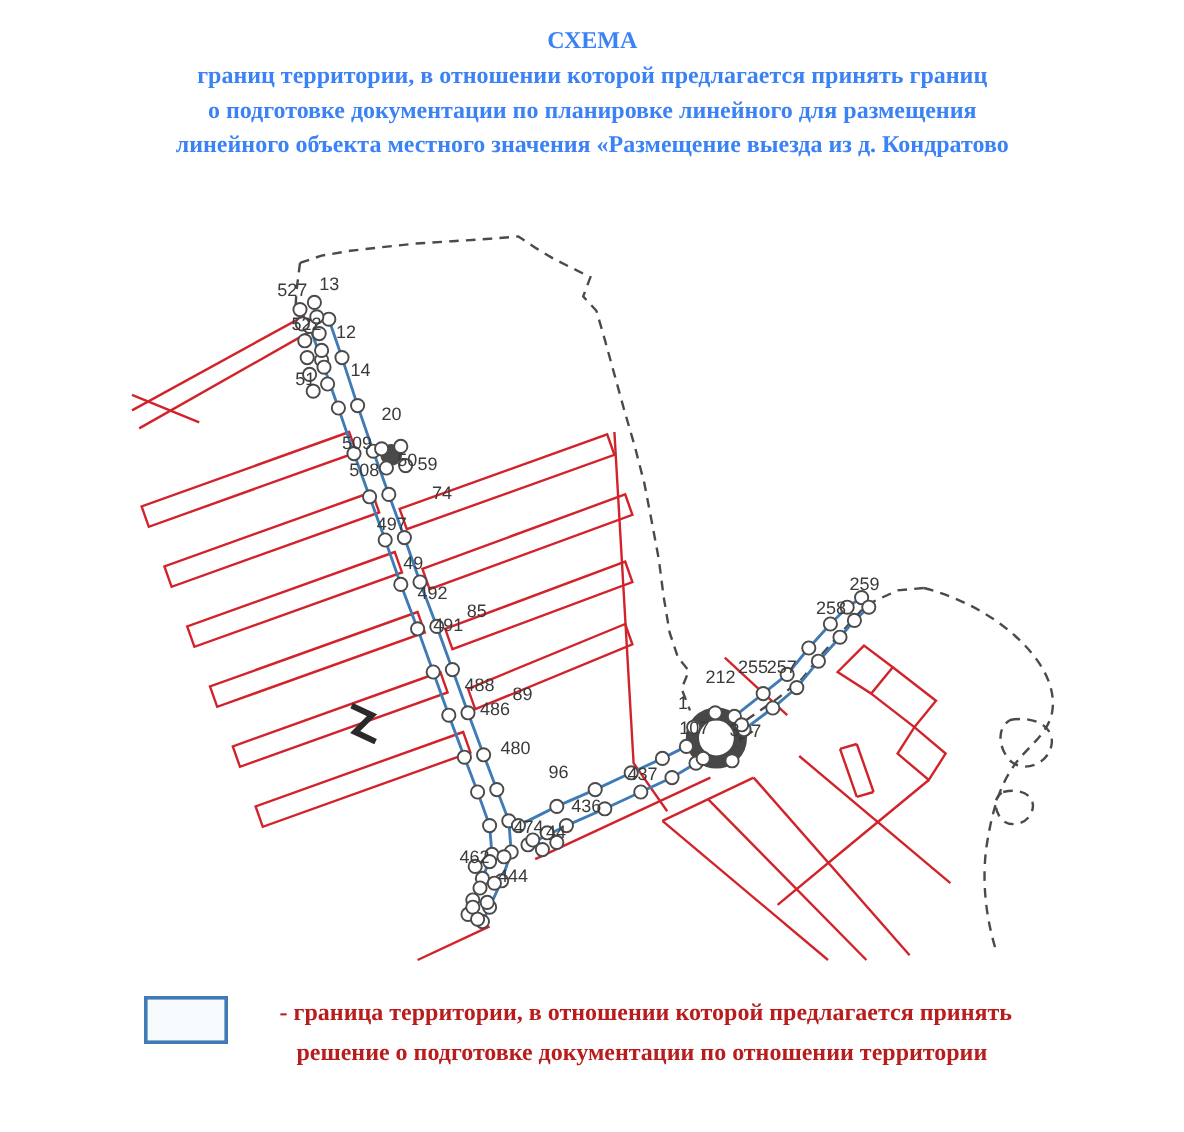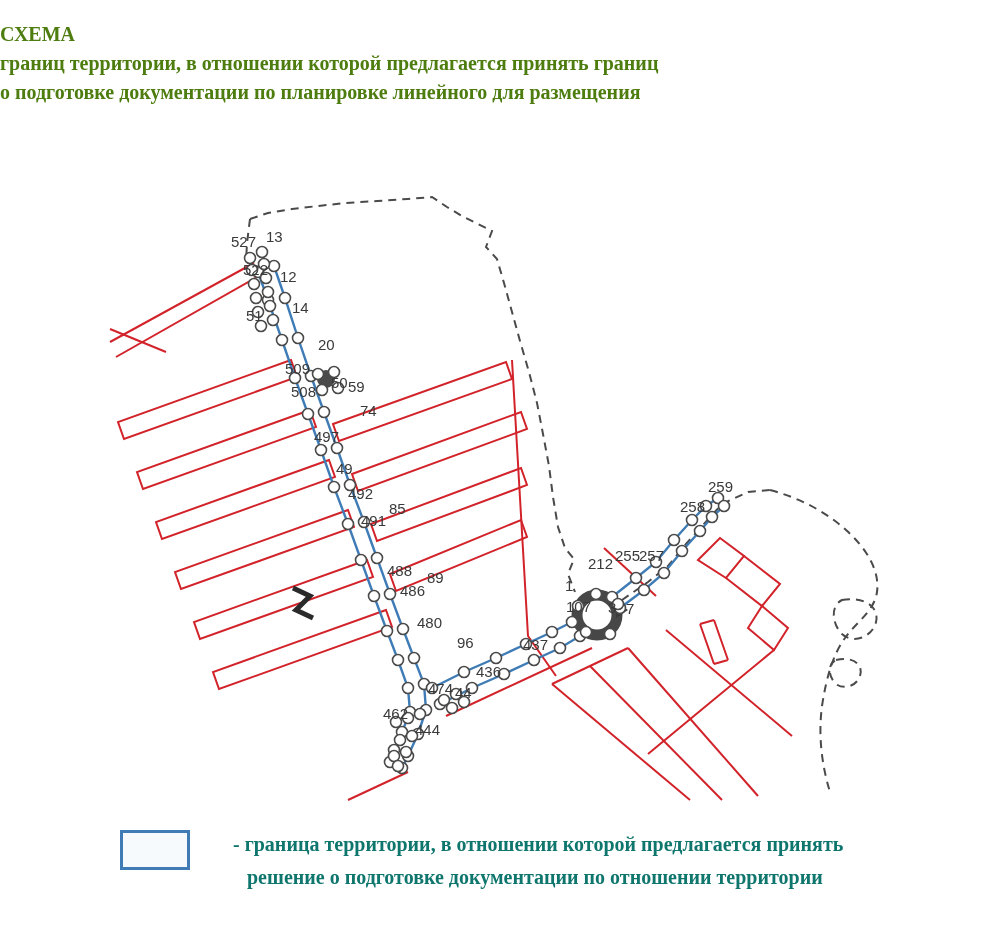--- a/index.html
+++ b/index.html
@@ -2,39 +2,39 @@
 <html><head>
 <meta charset="utf-8">
 <style>
   html,body { margin:0; padding:0; background:#ffffff; }
   .page {
     position:relative; width:987px; height:943px; background:#ffffff;
     font-family:"Liberation Serif", serif; overflow:hidden;
   }
   .title-block {
     position:absolute; top:20px; left:0; right:0;
-    text-align:left; font-size:20px; font-weight:700; color:#4d7c0f;
+    text-align:center; font-size:20px; font-weight:700; color:#3b82f6;
   }
   .title-block .tline { line-height:29px; }
   .map-svg { position:absolute; top:0; left:0; }
   .point-label {
     font-family:"Liberation Sans", sans-serif;
     font-size:15px; fill:#3a3a3a; stroke:none;
   }
   .vertex { fill:#ffffff; stroke:#4a4a4a; stroke-width:1.6; }
   .legend {
     position:absolute; top:828px; left:120px; width:820px;
   }
   .legend-swatch {
     position:absolute; left:0; top:2px; width:70px; height:40px;
     border:3px solid #3f7cb6; background:#f7fafd; box-sizing:border-box;
   }
   .legend-text {
     position:absolute; left:113px; top:0; width:700px;
-    font-size:20px; font-weight:700; color:#0f766e; line-height:33px;
+    font-size:20px; font-weight:700; color:#b91c1c; line-height:33px;
   }
   .legend-text .l2 { padding-left:14px; }
 </style>
 </head>
 <body>
 
 <div class="page">
 
   <svg id="map-svg" class="map-svg" width="987" height="943" viewBox="0 0 987 943">
 
@@ -225,20 +225,21 @@
         <text x="626" y="614" class="point-label">7</text>
         <text x="680" y="512" class="point-label">258</text>
         <text x="708" y="492" class="point-label">259</text>
       </g>
   </svg>
 
   <div class="title-block">
     <div class="tline">СХЕМА</div>
     <div class="tline">границ территории, в отношении которой предлагается принять границ</div>
     <div class="tline">о подготовке документации по планировке линейного для размещения</div>
+    <div class="tline">линейного объекта местного значения «Размещение выезда из д. Кондратово</div>
   </div>
 
   <div class="legend">
     <div class="legend-swatch" style="border-color: rgb(63, 124, 182);"></div>
     <div class="legend-text">
       <div class="l1">- граница территории, в отношении которой предлагается принять</div>
       <div class="l2">решение о подготовке документации по отношении территории</div>
     </div>
   </div>
 

